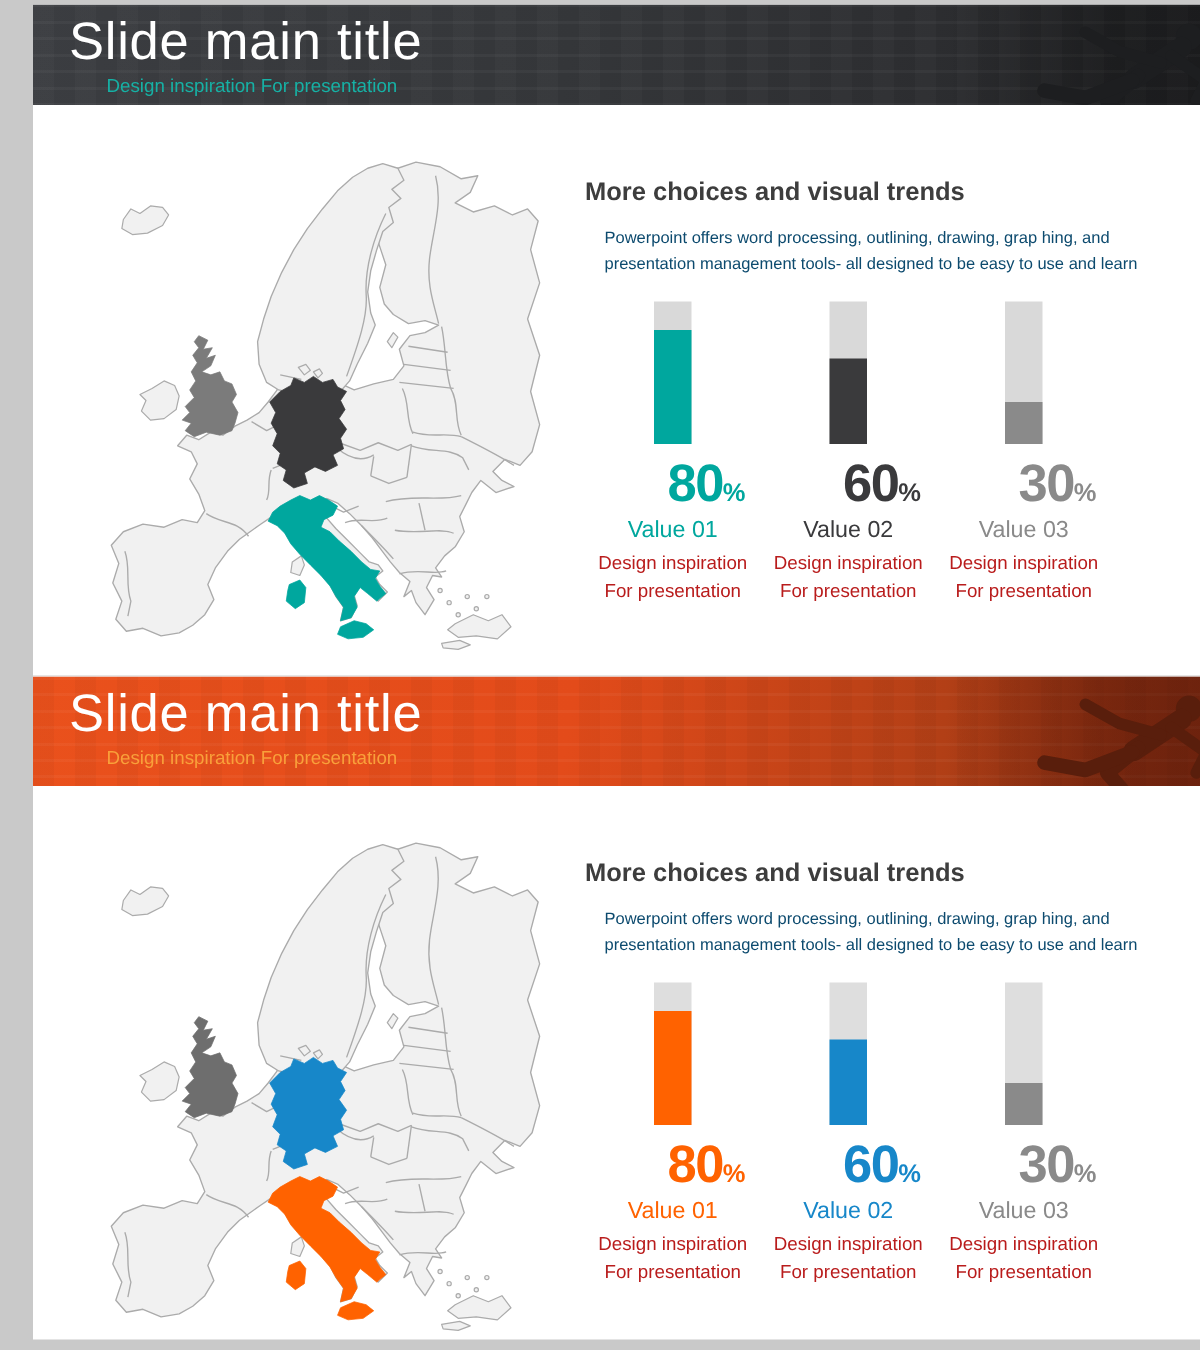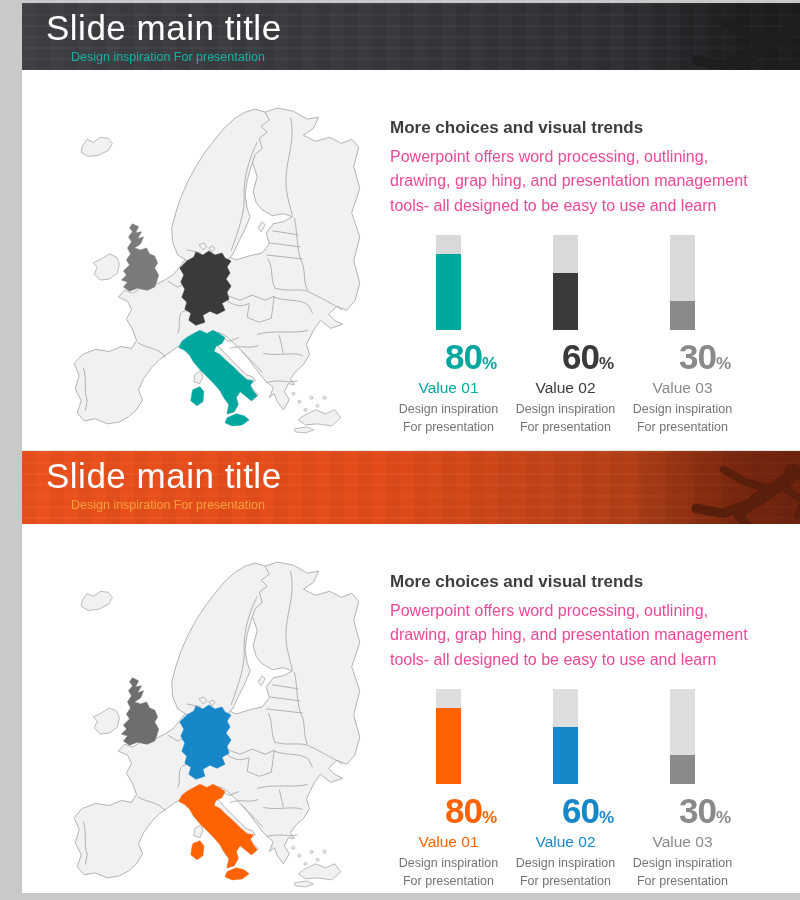--- a/index.html
+++ b/index.html
@@ -50,29 +50,29 @@
   .map-wrap svg{width:100%;height:100%;display:block;}
   .land{fill:var(--land,#f1f1f1);stroke:var(--brd,#ababab);stroke-width:0.9;stroke-linejoin:round;}
   .isl{fill:var(--land,#f1f1f1);stroke:var(--brd,#ababab);stroke-width:0.8;stroke-linejoin:round;}
   .brd{fill:none;stroke:var(--brd,#ababab);stroke-width:0.9;stroke-linejoin:round;}
   .hl-uk{fill:var(--uk);stroke:var(--uk);stroke-width:0.5;stroke-linejoin:round;}
   .hl-de{fill:var(--de);stroke:var(--de);stroke-width:0.5;stroke-linejoin:round;}
   .hl-it{fill:var(--it);stroke:var(--it);stroke-width:0.5;stroke-linejoin:round;}
 
   .charts{position:absolute;left:368px;top:48px;width:396px;}
   .section-heading{font-size:17px;font-weight:700;color:#3d3d3d;margin:0 0 7px 0;}
-  .section-body{font-size:16px;color:#ec4899;line-height:1.52;margin:0;width:382px;}
+  .section-body{font-size:11px;color:#0c4a6e;line-height:1.52;margin:13px;width:382px;}
   .bars-row{display:flex;margin-top:17px;}
   .bar-col{width:117px;display:flex;flex-direction:column;align-items:center;}
   .bar-track{width:25px;height:95px;position:relative;background:#d9d9d9;}
   .bar-fill{position:absolute;left:0;bottom:0;width:100%;background:var(--bar-color);}
   .bar-num{margin-top:9px;font-weight:700;font-size:35px;line-height:1;color:var(--bar-color,#555);letter-spacing:-1px;margin-left:45px;}
   .bar-num .pct{font-size:17px;letter-spacing:0;}
   .bar-label{font-size:15.5px;font-weight:400;margin-top:5px;color:var(--bar-color,#555);}
-  .bar-desc{font-size:12.5px;color:#737373;line-height:1.45;margin-top:3px;text-align:center;}
+  .bar-desc{font-size:12.5px;color:#b91c1c;line-height:1.45;margin-top:3px;text-align:center;}
   .defs-holder{position:absolute;width:0;height:0;overflow:hidden;}
 </style>
 </head>
 <body>
 
 <svg class="defs-holder" aria-hidden="true">
   <defs>
     <g id="europe-shape">
       <path class="land" d="M221,17 L236,12 252,15 266,23 277,21 272,32 262,39 274,45 288,41 300,47 310,43 317,51 312,70 318,92 310,116 318,140 312,164 318,186 313,204 305,213 295,209 287,217 293,223 301,227 289,231 279,223 273,231 269,239 265,247 268,257 262,267 255,273 249,281 253,287 247,286 243,294 248,302 242,312 236,304 233,296 228,300 232,290 225,284 219,277 213,269 207,261 200,253 192,245 184,238 177,235 171,240 176,247 183,255 191,263 199,271 205,277 211,279 214,283 209,287 212,292 217,297 211,303 204,297 199,293 195,299 197,306 193,314 186,316 188,307 183,300 179,292 173,285 166,278 159,271 153,264 149,257 145,251 139,248 133,252 126,257 119,262 111,270 103,281 98,292 102,302 96,312 88,319 79,324 67,326 55,321 44,323 37,315 41,303 35,291 39,278 34,266 42,257 55,252 69,254 81,249 91,251 96,243 92,232 86,222 91,212 87,204 78,200 84,193 92,196 100,191 108,193 116,187 124,183 132,178 138,171 144,163 142,153 144,141 148,132 154,136 152,146 158,155 169,161 182,157 195,163 208,159 221,156 228,147 225,136 232,127 242,125 251,120 242,117 231,119 221,113 215,106 212,95 216,80 211,65 215,50 211,38 216,26 Z"></path>
       <path class="land" d="M137,158 L132,146 131,131 135,116 140,101 147,85 155,70 164,56 174,43 184,31 194,22 204,16 214,13 224,16 228,24 220,30 226,36 218,42 221,52 214,58 210,70 206,84 204,98 206,112 209,120 204,132 197,146 192,157 185,165 175,167 164,164 154,165 145,163 Z"></path>

